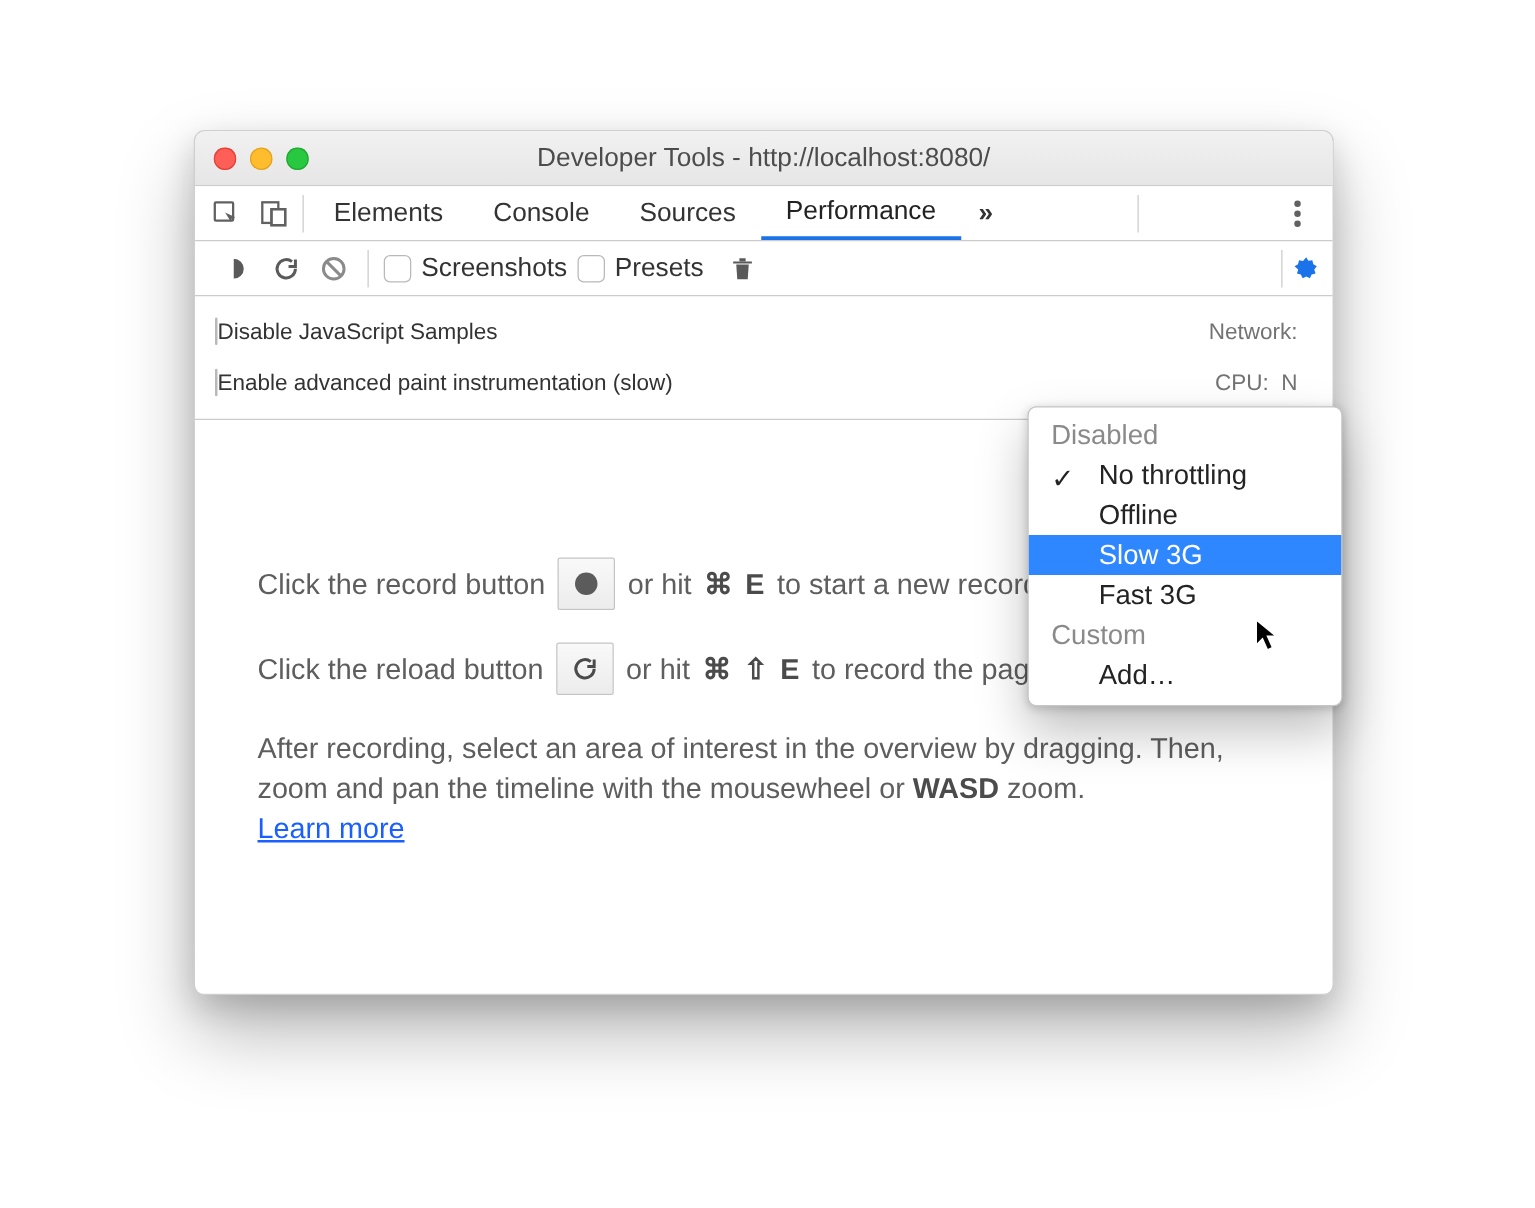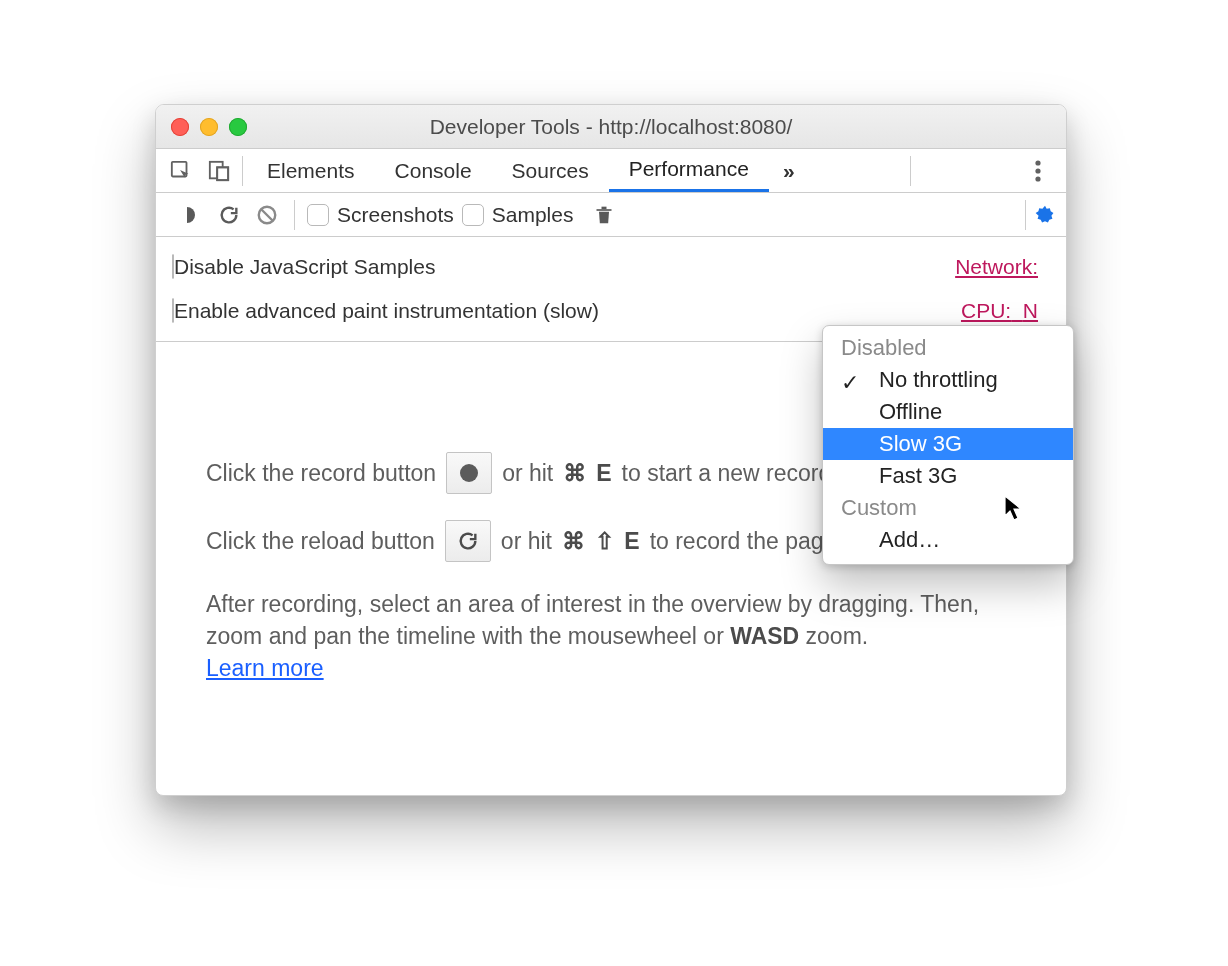--- a/index.html
+++ b/index.html
@@ -127,34 +127,33 @@
     .icon-sm {
       width: 30px; height:30px;
       display:inline-flex; align-items:center; justify-content:center;
       color:#6c6c6c;
     }
 
     
     .settings {
       border-bottom: 1px solid #cccccc;
       padding: 8px 0 8px 0;
-      font-size: 21px;
+      font-size: 18px;
       color:#333;
     }
     .set-row {
       display:flex;
       align-items:center;
       padding: 10px 16px;
       gap: 12px;
     }
     .set-label-right {
       margin-left: auto;
       padding-right: 12px;
-      color:#be185d;
-      text-decoration:underline;
+      color:#737373;
     }
 
     
     .instr {
       padding: 110px 50px 0 50px;
       font-size: 23px;
       color:#5e5e5e;
       line-height: 1.4;
     }
     .instr .line { margin-bottom: 26px; display:flex; flex-wrap:wrap; align-items:center; gap:23px 10px; }
@@ -288,21 +287,21 @@
       </svg>
     </span>
     <div class="vsep"></div>
 
     <label class="chk">
       <span class="box"></span>
       <span>Screenshots</span>
     </label>
     <label class="chk">
       <span class="box"></span>
-      <span>Samples</span>
+      <span>Presets</span>
     </label>
 
     <span class="icon-sm" style="margin-left:8px">
       <svg width="20" height="22" viewBox="0 0 24 24" fill="#5a5a5a">
         <path d="M3 5h18v2H3z"></path>
           <path d="M6 8h12l-1 14H7z"></path>
           <path d="M9 2h6v3H9z"></path>
       </svg>
     </span>
 

